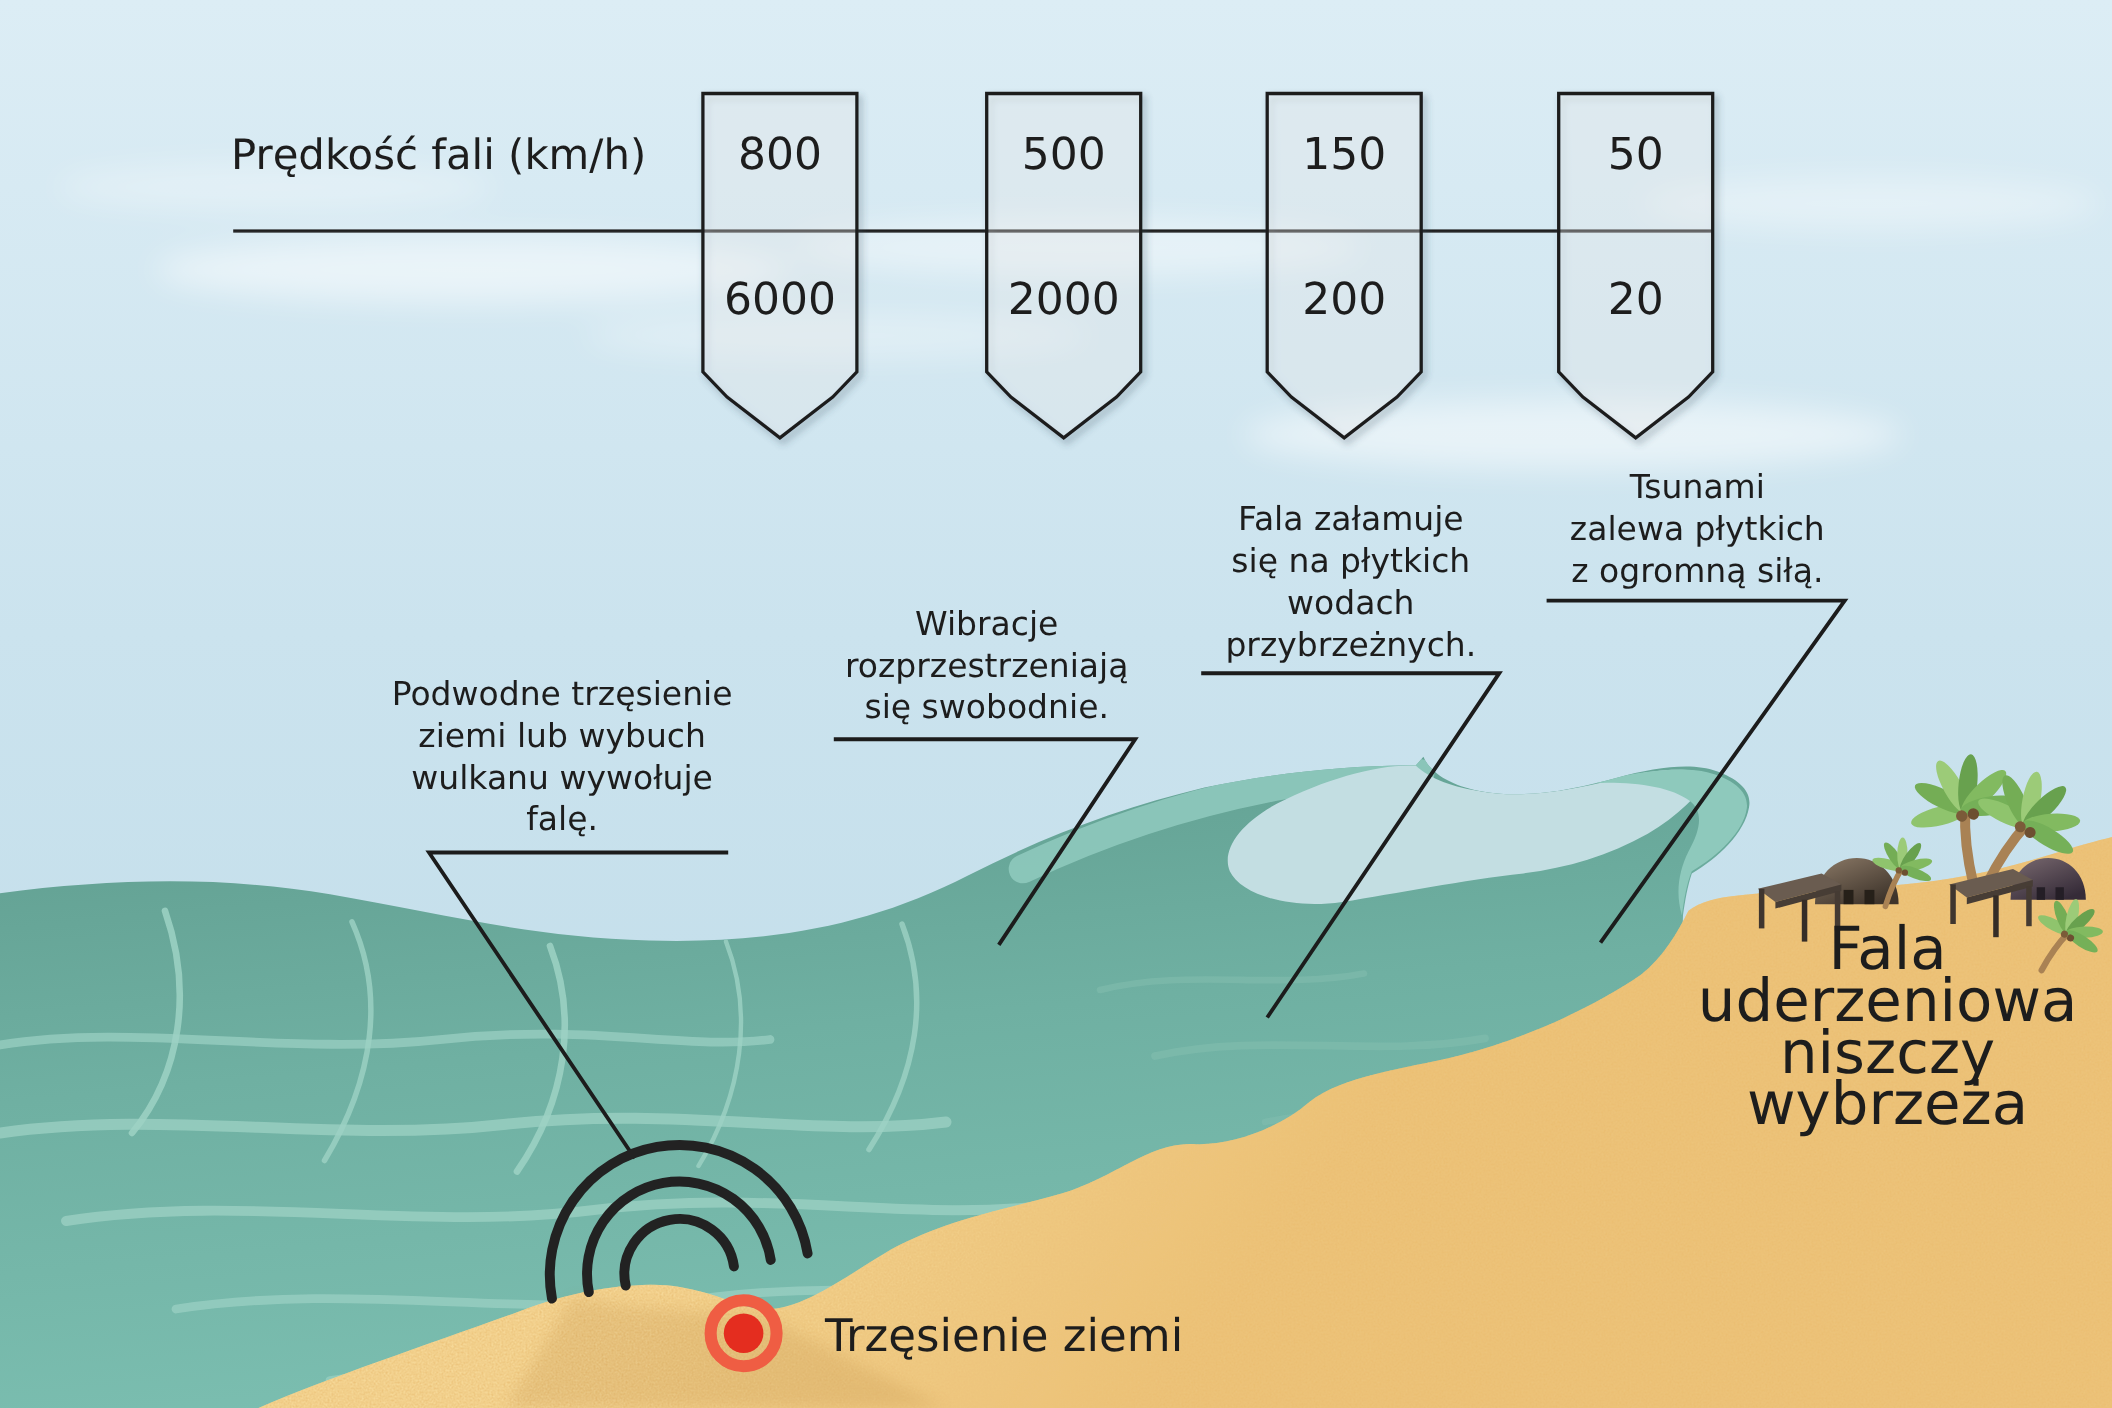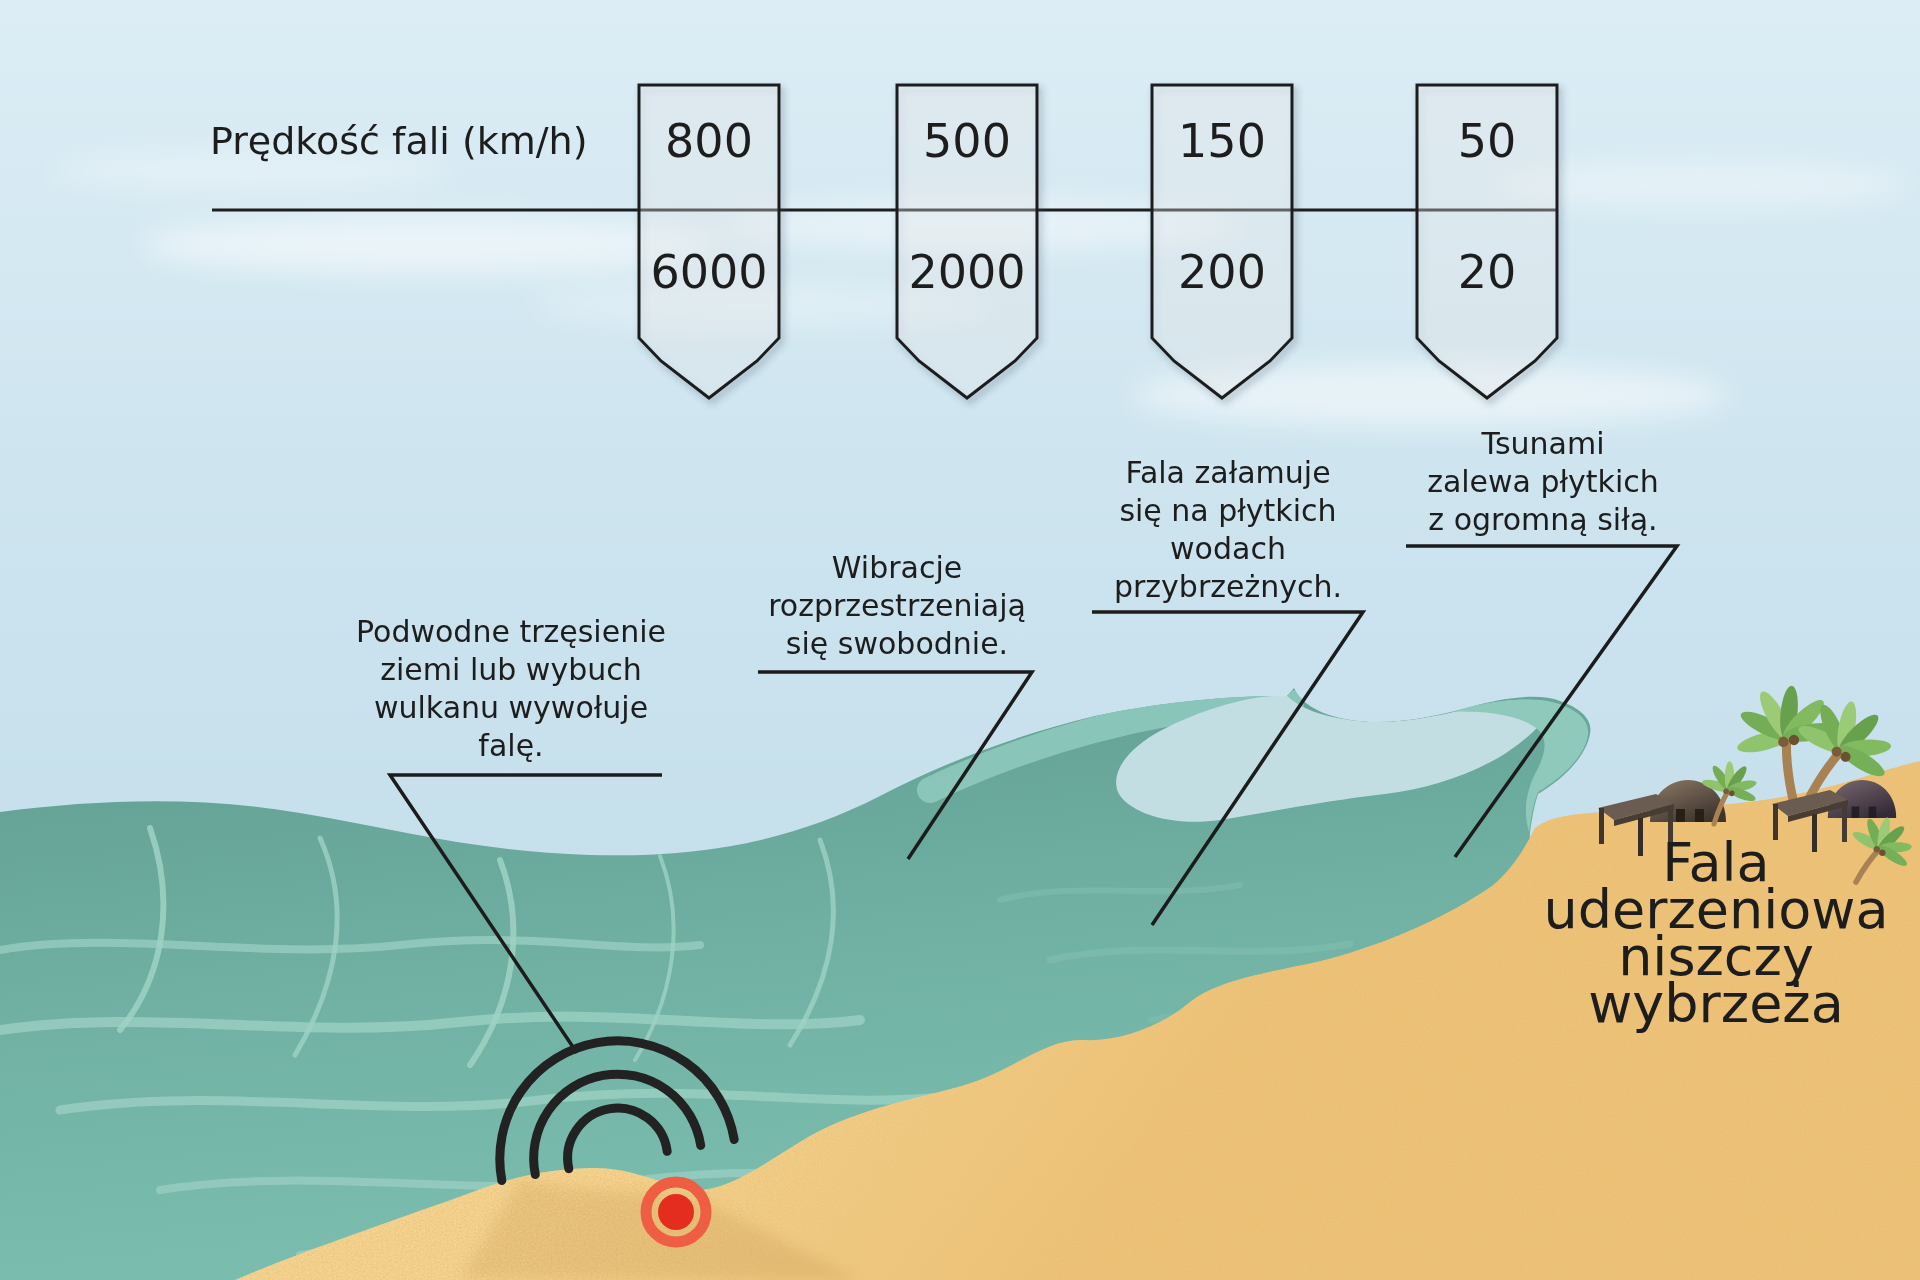--- a/index.html
+++ b/index.html
@@ -4,21 +4,21 @@
 <style>
   html,body{margin:0;padding:0;}
   body{width:1920px;height:1280px;overflow:hidden;position:relative;
        font-family:"DejaVu Sans","Liberation Sans",sans-serif;background:#cfe5f0;}
   .stage{position:absolute;inset:0;width:1920px;height:1280px;padding-left:44px;}
   svg.scene{position:absolute;left:0;top:0;z-index:1;}
   .txt{position:absolute;z-index:5;color:#1d1d1d;}
   .vcenter{transform:translateY(-50%);}
   .ccenter{transform:translate(-50%,-50%);text-align:center;}
   .rowlabel{font-size:38px;white-space:nowrap;}
-  .bannernum{font-size:46px;white-space:nowrap;}
+  .bannernum{font-size:40px;white-space:nowrap;}
   .annot{font-size:30px;line-height:38px;white-space:pre-line;}
   .caption-shock{font-size:54px;line-height:47px;white-space:pre-line;}
   .caption-quake{font-size:41px;white-space:nowrap;}
 </style>
 </head>
 <body>
 
 <div class="stage">
 
 <svg class="scene" width="1920" height="1280" viewBox="0 0 1920 1280">
@@ -224,14 +224,15 @@
 <div class="txt annot ccenter" style="left:1228px;top:530px;text-align:center;">Fala załamuje
 się na płytkich
 wodach
 przybrzeżnych.</div>
 <div class="txt annot ccenter" style="left:1543px;top:482px;">Tsunami
 zalewa płytkich
 z ogromną siłą.</div>
 
 <div class="txt caption-shock ccenter" style="left:1716px;top:933px;">Fala uderzeniowa
 niszczy wybrzeża</div>
+<div class="txt caption-quake vcenter" style="left:750px;top:1214px;">Trzęsienie ziemi</div>
 
 </div>
 
 </body></html>

